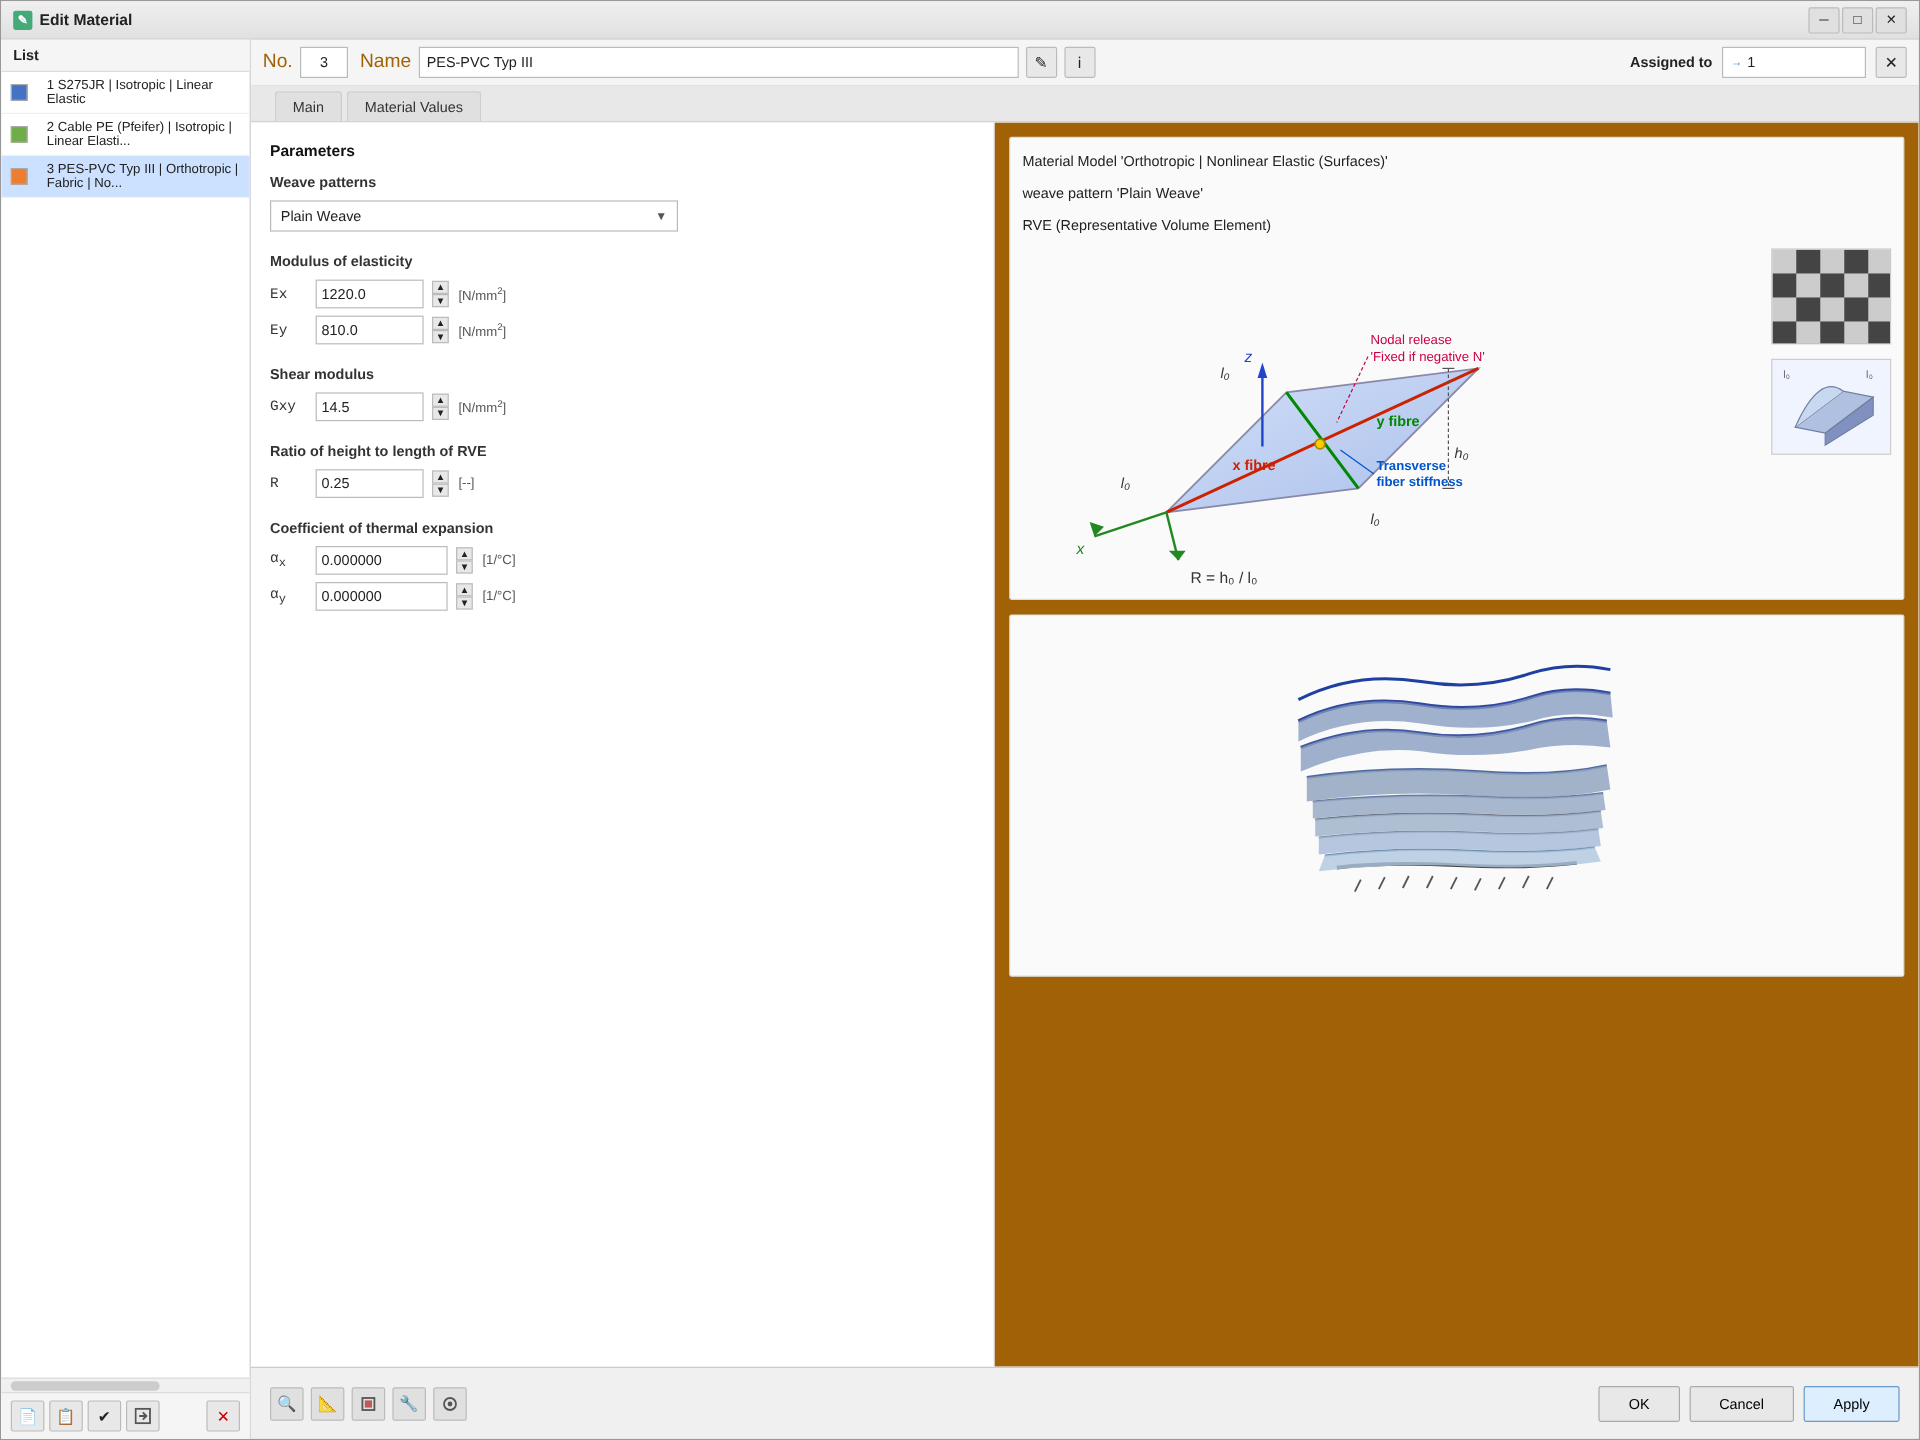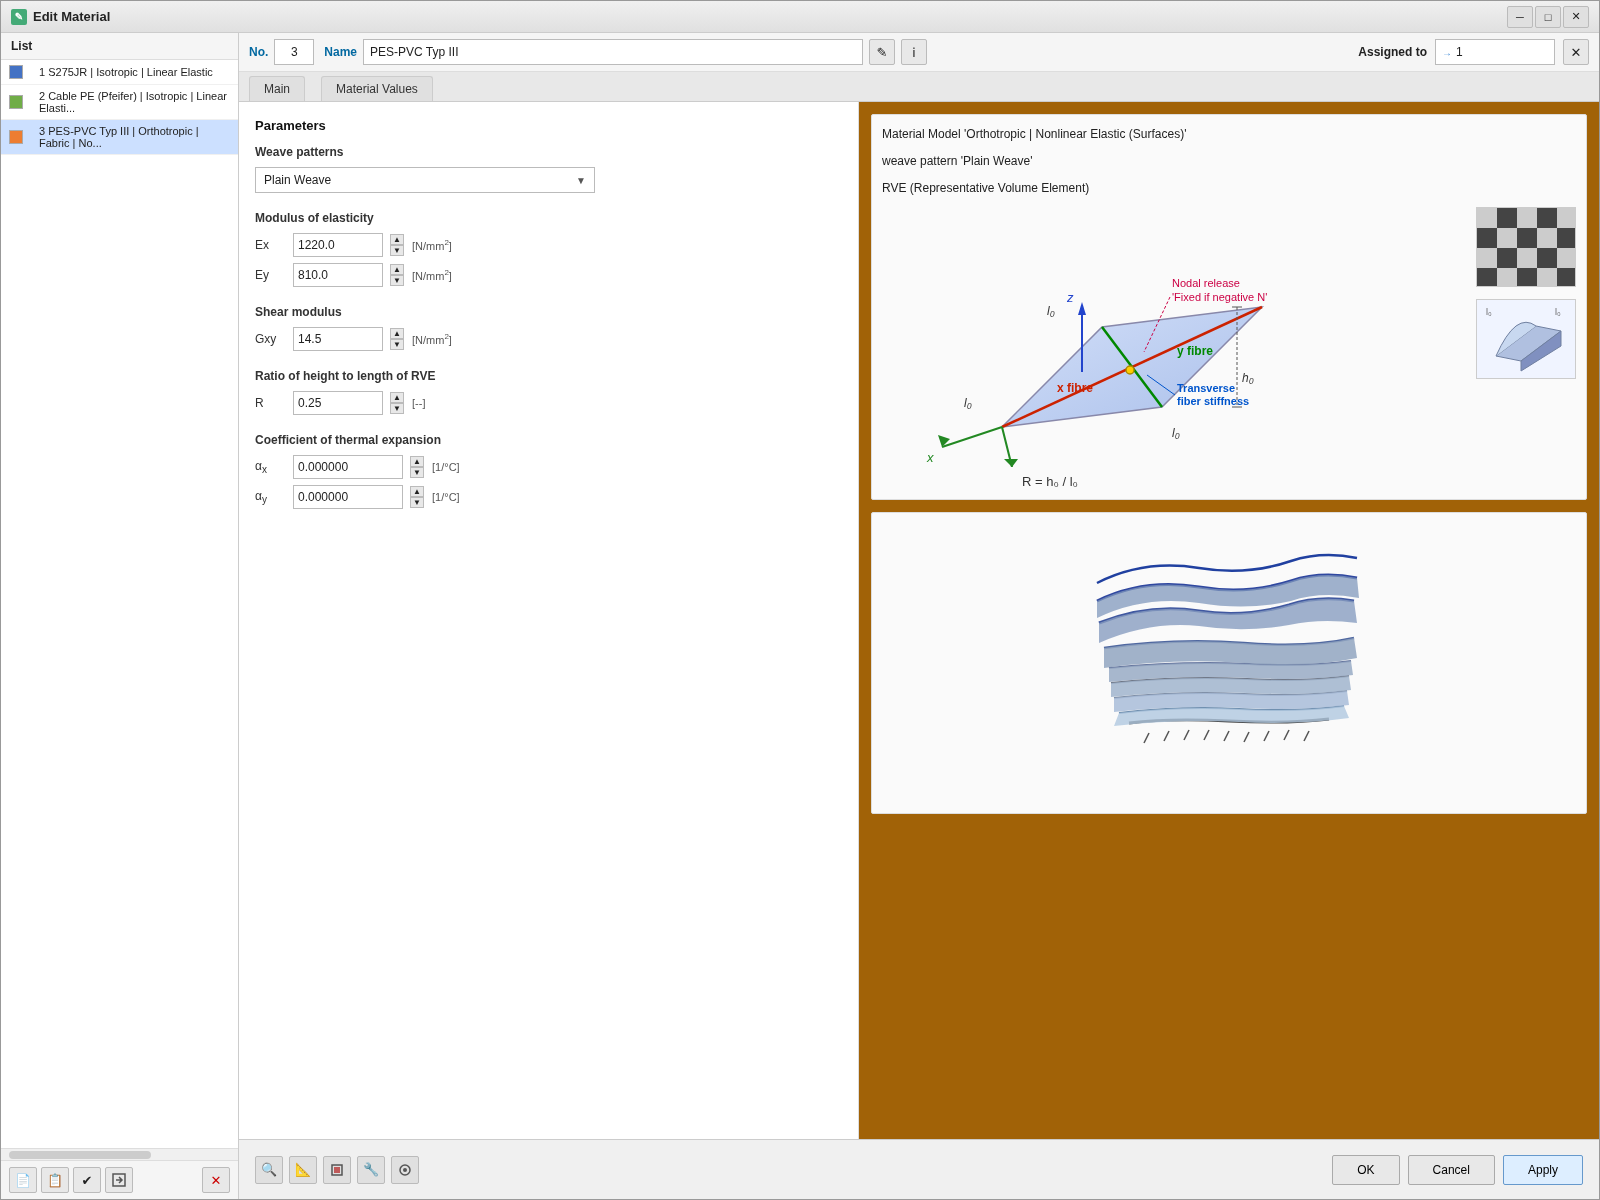--- a/index.html
+++ b/index.html
@@ -9,62 +9,62 @@
 
     .title-bar { background: linear-gradient(to bottom, #f0f0f0, #e0e0e0); border-bottom: 1px solid #ccc; padding: 6px 10px; display: flex; align-items: center; justify-content: space-between; height: 32px; }
     .title-bar-left { display: flex; align-items: center; gap: 6px; font-weight: 600; font-size: 13px; }
     .title-icon { width: 16px; height: 16px; background: #4a7; border-radius: 2px; display: flex; align-items: center; justify-content: center; }
     .title-controls { display: flex; gap: 2px; }
     .title-btn { width: 26px; height: 22px; background: #e0e0e0; border: 1px solid #bbb; border-radius: 2px; cursor: pointer; display: flex; align-items: center; justify-content: center; font-size: 11px; }
 
     .main-content { display: flex; flex: 1; overflow: hidden; }
 
     
-    .sidebar { width: 238px; background: white; border-right: 1px solid #ccc; display: flex; flex-direction: column; }
+    .sidebar { width: 208px; background: white; border-right: 1px solid #ccc; display: flex; flex-direction: column; }
     .sidebar-header { padding: 6px 10px; font-weight: 600; font-size: 12px; background: #f5f5f5; border-bottom: 1px solid #ddd; }
     .sidebar-list { flex: 1; overflow-y: auto; }
     .list-item { padding: 5px 8px; display: flex; align-items: center; gap: 16px; cursor: pointer; border-bottom: 1px solid #f0f0f0; font-size: 11.5px; }
     .list-item.selected { background: #cce0ff; justify-content: flex-end; }
     .list-item-color { width: 14px; height: 14px; border: 1px solid #aaa; flex-shrink: 0; }
     .sidebar-toolbar { padding: 6px 8px; border-top: 1px solid #ddd; display: flex; gap: 4px; background: #f5f5f5; }
     .sidebar-tool-btn { width: 28px; height: 26px; background: #e8e8e8; border: 1px solid #bbb; border-radius: 2px; cursor: pointer; display: flex; align-items: center; justify-content: center; font-size: 13px; }
     .sidebar-tool-btn.danger { color: #cc0000; }
     .sidebar-scroll { height: 12px; background: #f0f0f0; border-top: 1px solid #ddd; position: relative; }
     .sidebar-scrollbar { height: 8px; background: #ccc; border-radius: 4px; margin: 2px 8px; width: 60%; }
 
     
     .right-panel { flex: 1; display: flex; flex-direction: column; overflow: hidden; }
 
     
     .header-row { display: flex; align-items: center; background: #f5f5f5; border-bottom: 1px solid #ddd; padding: 6px 10px; gap: 10px; }
     .header-field { display: flex; align-items: center; gap: 6px; }
-    .header-label { font-weight: 700; font-size: 12px; color: #0369a1; }
+    .header-label { font-weight: 400; font-size: 16px; color: #a16207; }
     .header-num-box { width: 40px; height: 26px; border: 1px solid #bbb; background: white; display: flex; align-items: center; justify-content: center; font-size: 12px; }
     .header-text-input { width: 500px; height: 26px; border: 1px solid #bbb; background: white; padding: 0 6px; font-size: 12px; display: flex; align-items: center; }
     .header-icon-btn { width: 26px; height: 26px; background: #e8e8e8; border: 1px solid #bbb; border-radius: 2px; cursor: pointer; display: flex; align-items: center; justify-content: center; font-size: 13px; }
     .assigned-section { margin-left: auto; display: flex; align-items: center; gap: 8px; }
     .assigned-label { font-weight: 600; font-size: 12px; }
     .assigned-value { width: 120px; height: 26px; border: 1px solid #bbb; background: white; display: flex; align-items: center; padding: 0 6px; gap: 4px; font-size: 12px; }
     .assigned-arrow { color: #4a90d9; font-size: 10px; }
 
     
-    .tabs-row { display: flex; background: #e8e8e8; border-bottom: 1px solid #ccc; padding-top: 4px; padding-left: 10px; gap: 16px; }
+    .tabs-row { display: flex; background: #e8e8e8; border-bottom: 1px solid #ccc; padding-top: 4px; padding-left: 20px; gap: 4px; }
     .tab { padding: 5px 14px; background: #e0e0e0; border: 1px solid #ccc; border-bottom: none; border-radius: 3px 3px 0 0; cursor: pointer; font-size: 12px; color: #333; }
     .tab.active-blue { background: white; border: 2px solid #00a0c0; border-bottom: none; }
 
     
     .content-area { flex: 1; display: flex; overflow: hidden; background: white; }
     .params-panel { width: 620px; padding: 16px; border-right: 1px solid #ddd; overflow-y: auto; }
     .diagram-panel { flex: 1; padding: 12px; overflow-y: auto; background: #a16207; }
 
     .section-title { font-weight: 700; font-size: 13px; margin-bottom: 12px; color: #111; }
     .param-group { margin-bottom: 18px; }
     .param-group-title { font-weight: 600; font-size: 12px; margin-bottom: 8px; color: #333; }
     .param-row { display: flex; align-items: center; gap: 8px; margin-bottom: 6px; }
-    .param-label { width: 30px; font-size: 12px; color: #333; }
+    .param-label { width: 30px; font-size: 12px; color: #333; font-family: Liberation Mono, monospace; }
     .param-input { width: 90px; height: 24px; border: 1px solid #bbb; background: white; display: flex; align-items: center; padding: 0 4px; font-size: 12px; position: relative; }
     .param-spinners { display: flex; flex-direction: column; margin-left: -1px; }
     .param-spinner-btn { width: 14px; height: 11px; background: #e8e8e8; border: 1px solid #bbb; cursor: pointer; display: flex; align-items: center; justify-content: center; font-size: 8px; line-height: 1; }
     .param-unit { font-size: 11px; color: #555; }
 
     .dropdown-row { margin-bottom: 14px; }
     .dropdown-box { width: 340px; height: 26px; border: 1px solid #bbb; background: white; display: flex; align-items: center; padding: 0 8px; justify-content: space-between; cursor: pointer; font-size: 12px; }
     .dropdown-arrow { font-size: 10px; color: #555; }
 
     .diag-text { font-size: 12px; line-height: 1.6; color: #222; margin-bottom: 8px; }

